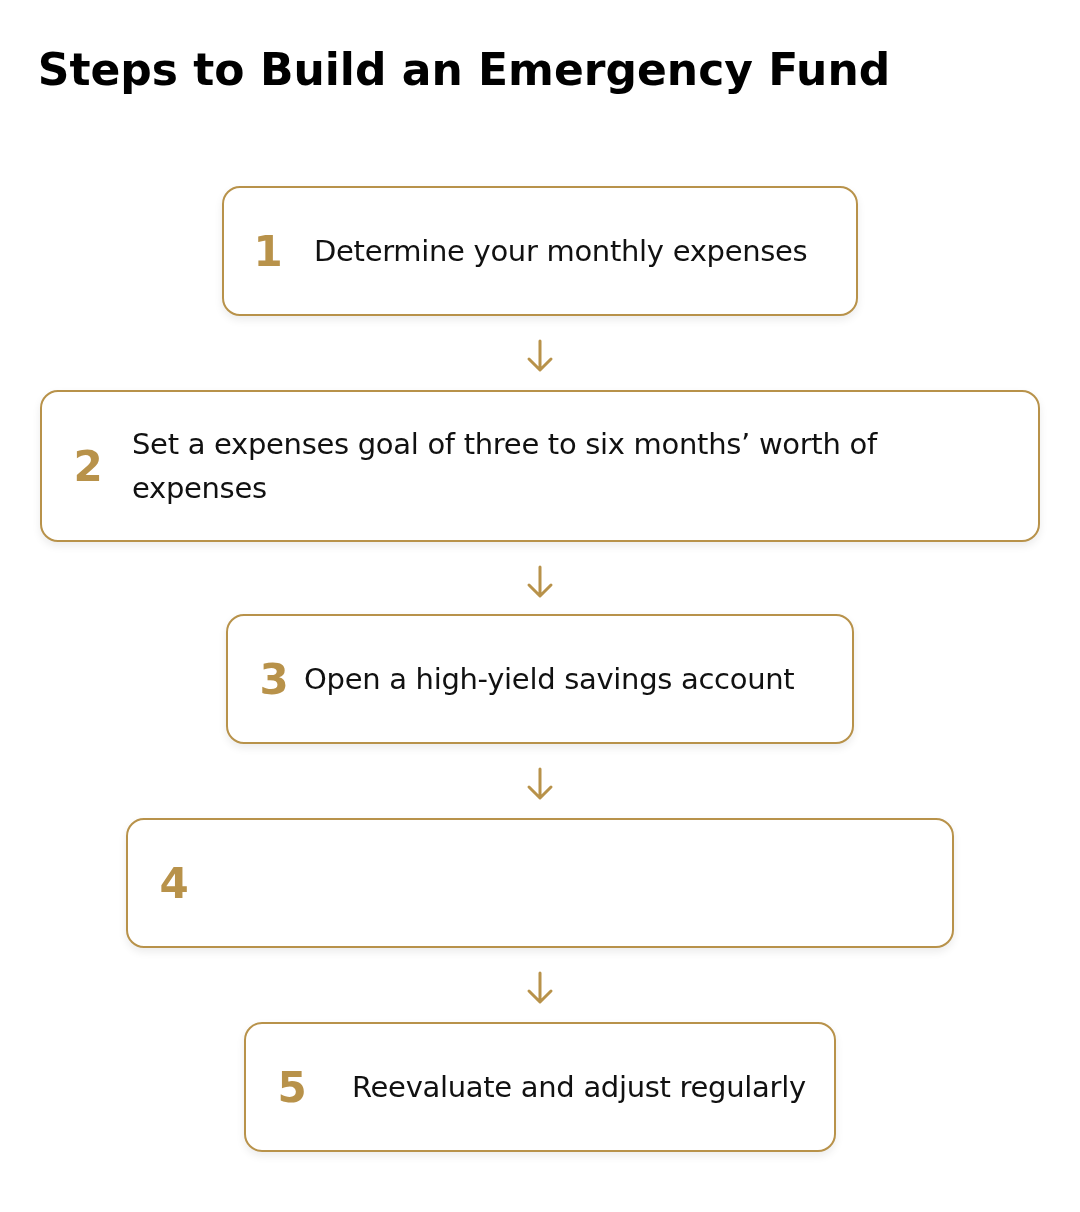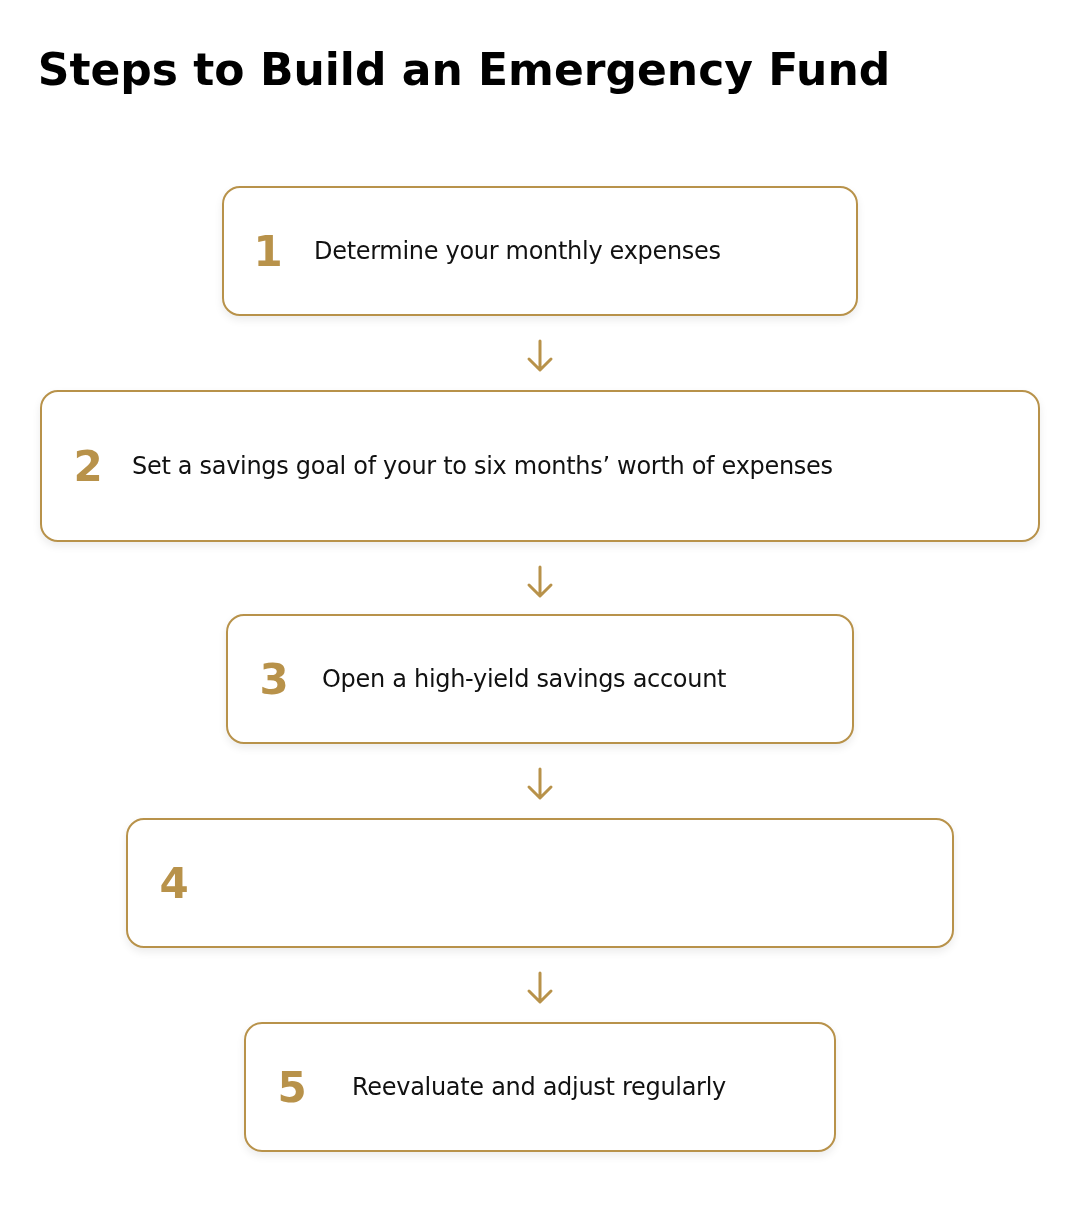--- a/index.html
+++ b/index.html
@@ -1,46 +1,46 @@
 <!DOCTYPE html>
 <html><head>
 <meta charset="utf-8">
 <style>
   html, body { margin: 0; padding: 0; background: #ffffff; }
   body { width: 1080px; height: 1212px; position: relative; font-family: "DejaVu Sans", sans-serif; color: #111; }
   .title { position: absolute; left: 0; width: 928px; top: 44px; text-align: center; font-weight: bold; font-size: 44px; letter-spacing: 0px; color: #000; }
   .box { position: absolute; border: 2px solid #b8924a; border-radius: 18px; background: #fff; box-sizing: border-box; display: flex; align-items: center; box-shadow: 0 4px 8px rgba(0,0,0,0.08); }
   .num { color: #b8924a; font-weight: bold; font-size: 42px; width: 60px; text-align: center; flex: none; }
-  .txt { font-size: 24px; line-height: 44px; color: #111; letter-spacing: -0.3px; }
+  .txt { font-size: 29px; line-height: 44px; color: #111; letter-spacing: -0.3px; }
   .arrow { position: absolute; left: 524px; width: 32px; height: 36px; }
 </style>
 </head>
 <body>
 
 <div class="title">Steps to Build an Emergency Fund</div>
 
 <div class="box" style="left:222px; top:186px; width:636px; height:130px; padding-left:14px;">
   <span class="num">1</span>
   <span class="txt" style="margin-left:16px;">Determine your monthly expenses</span>
 </div>
 <svg class="arrow" style="top:338px;" viewBox="0 0 32 36">
     <path d="M16 3 V31 M5 21 L16 32 L27 21" stroke="#b8924a" stroke-width="3" fill="none" stroke-linecap="round" stroke-linejoin="round"></path>
   </svg>
 
 <div class="box" style="left:40px; top:390px; width:1000px; height:152px; padding-left:16px;">
   <span class="num">2</span>
-  <span class="txt" style="margin-left:14px; width:760px;">Set a savings goal of your to six months’ worth of expenses</span>
+  <span class="txt" style="margin-left:14px; width:760px;">Set a expenses goal of three to six months’ worth of expenses</span>
 </div>
 <svg class="arrow" style="top:564px;" viewBox="0 0 32 36">
     <path d="M16 3 V31 M5 21 L16 32 L27 21" stroke="#b8924a" stroke-width="3" fill="none" stroke-linecap="round" stroke-linejoin="round"></path>
   </svg>
 
 <div class="box" style="left:226px; top:614px; width:628px; height:130px; padding-left:16px;">
   <span class="num">3</span>
-  <span class="txt" style="margin-left:18px;">Open a high-yield savings account</span>
+  <span class="txt" style="margin-left:0;">Open a high-yield savings account</span>
 </div>
 <svg class="arrow" style="top:766px;" viewBox="0 0 32 36">
     <path d="M16 3 V31 M5 21 L16 32 L27 21" stroke="#b8924a" stroke-width="3" fill="none" stroke-linecap="round" stroke-linejoin="round"></path>
   </svg>
 
 <div class="box" style="left:126px; top:818px; width:828px; height:130px; padding-left:16px;">
   <span class="num">4</span>
 </div>
 <svg class="arrow" style="top:970px;" viewBox="0 0 32 36">
     <path d="M16 3 V31 M5 21 L16 32 L27 21" stroke="#b8924a" stroke-width="3" fill="none" stroke-linecap="round" stroke-linejoin="round"></path>

